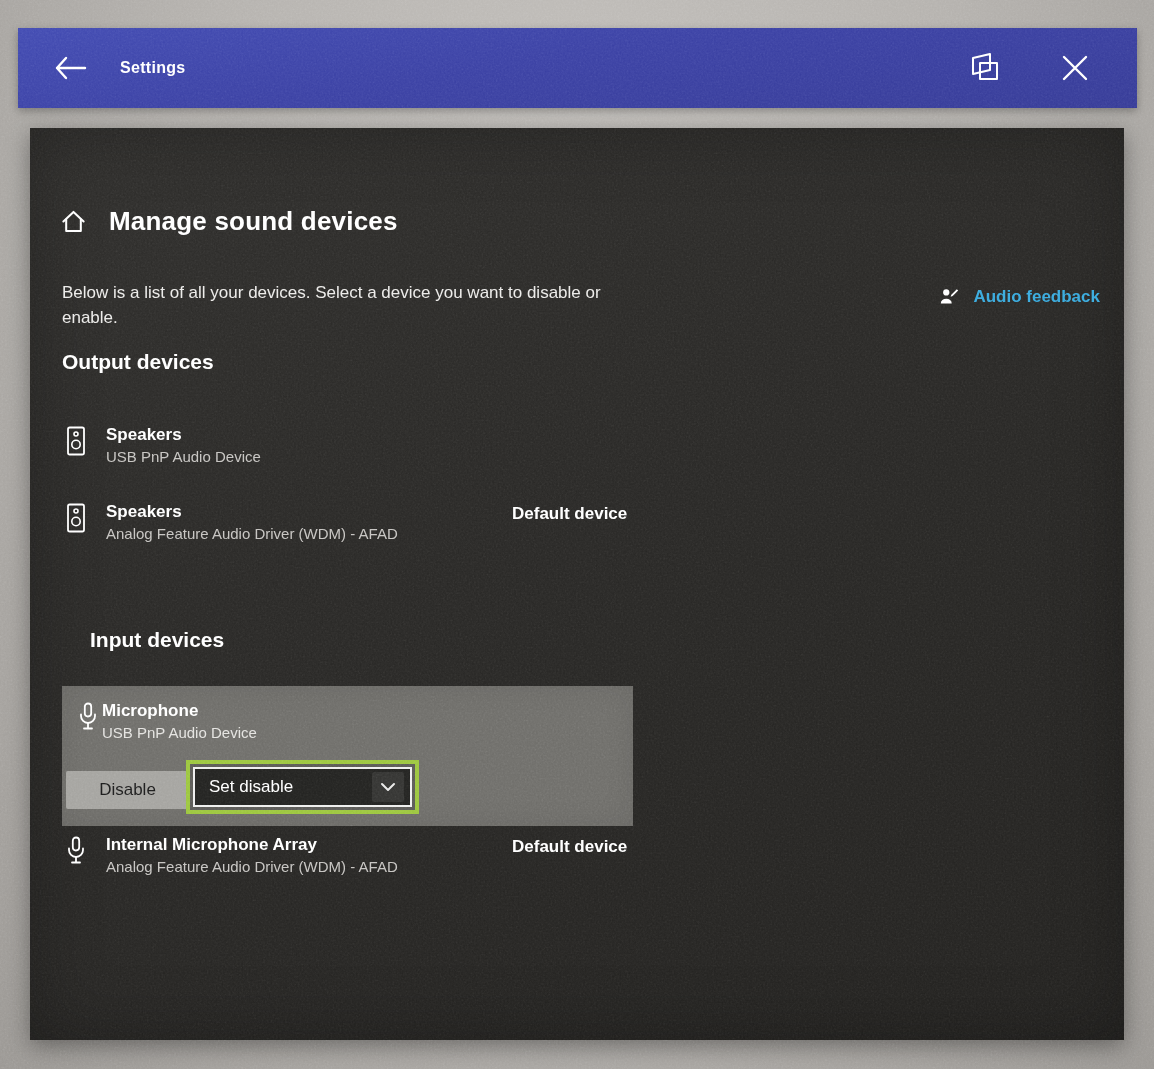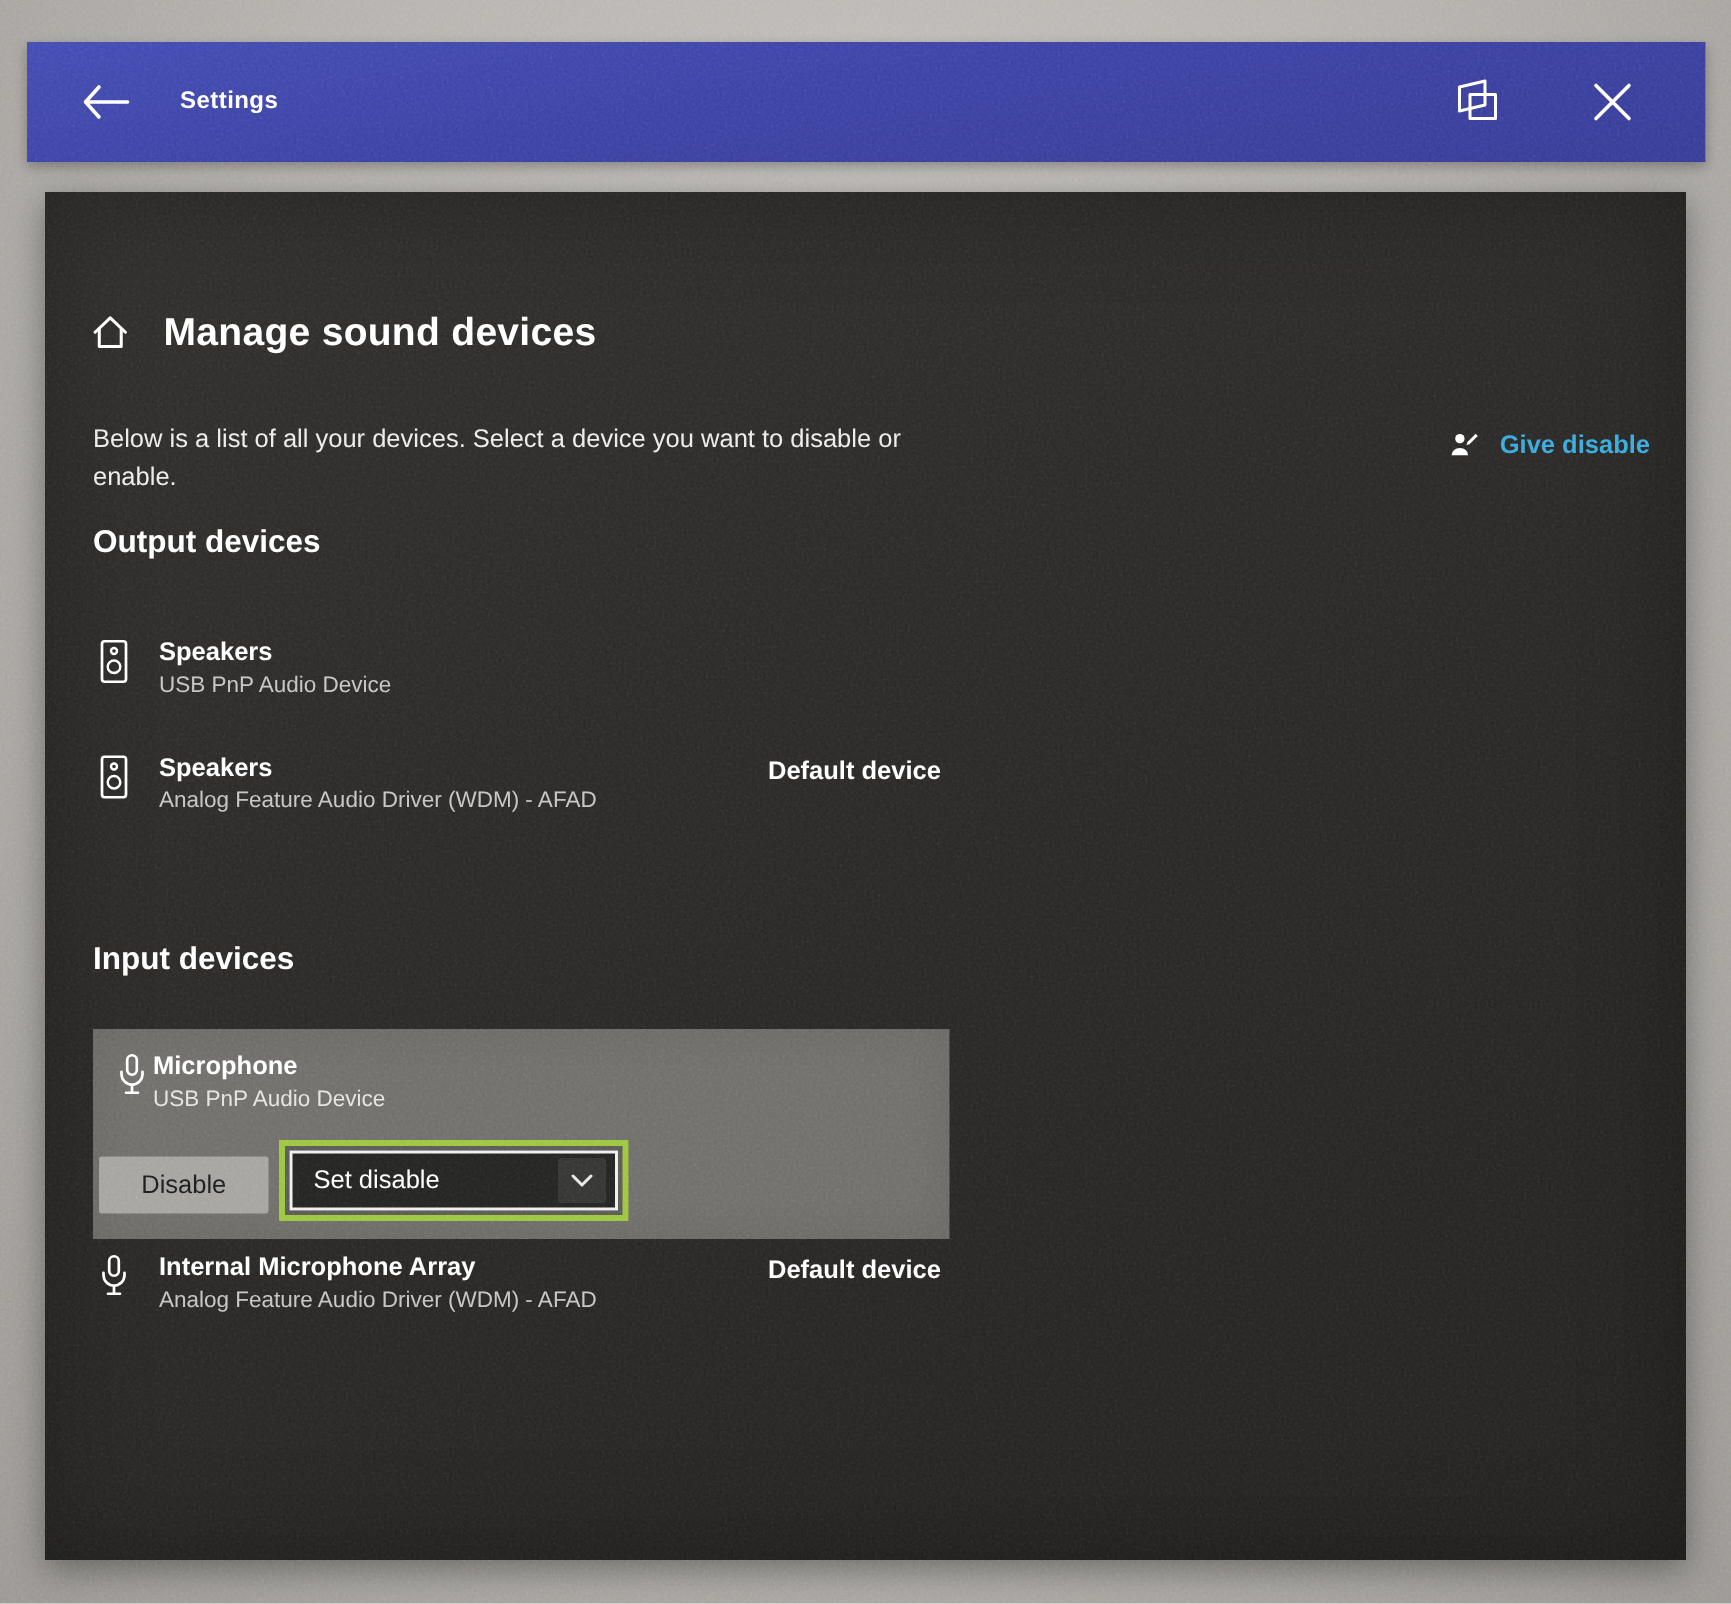--- a/index.html
+++ b/index.html
@@ -64,21 +64,21 @@
     color: #38aade; font-size: 17px; font-weight: 600;
     text-decoration: none; cursor: pointer;
   }
   .feedback-ic { width: 22px; height: 22px; display: flex; color: #fff; }
 
   .section-heading {
     position: absolute; left: 32px; margin: 0;
     color: #ffffff; font-size: 21px; font-weight: 700;
   }
   .heading-output { top: 222px; }
-  .heading-input  { top: 500px; }
+  .heading-input  { top: 500px; margin-left: 28px; }
 
   .device-row {
     position: absolute; left: 32px;
     display: flex; align-items: flex-start; gap: 16px; cursor: pointer;
   }
   .row-out-1 { top: 296px; }
   .row-out-2 { top: 373px; }
   .row-in-2  { top: 706px; }
   .dev-ic { width: 28px; height: 32px; display: flex; align-items: center; justify-content: center; color: #fff; flex: none; margin-top: 1px; }
   .dev-name { font-size: 17px; font-weight: 600; color: #ffffff; line-height: 22px; }
@@ -97,21 +97,21 @@
     background: #6f6e6a; cursor: pointer;
     box-shadow: inset 0 0 30px rgba(0,0,0,.08);
   }
   .selected-block .device-row-inner {
     position: absolute; left: 12px; top: 14px;
     display: flex; align-items: flex-start; 
   }
   .selected-block .dev-sub { color: #e4e3e0; }
 
   .disable-btn {
-    position: absolute; left: 4px; top: 85px; width: 113px; height: 38px;
+    position: absolute; left: 4px; top: 85px; width: 123px; height: 38px;
     background: #a5a4a0; border: none; border-radius: 2px;
     font-family: inherit; font-size: 17px; color: #1c1c1c; cursor: pointer;
   }
 
   .dd-focus {
     position: absolute; left: 124px; top: 74px;
     border: 4px solid #9cc63e; padding: 3px;
     background: rgba(0,0,0,.18);
   }
   .dropdown {
@@ -174,21 +174,21 @@
   <p class="page-desc">Below is a list of all your devices. Select a device you want to disable or enable.</p>
 
   <a class="feedback-link">
     <span class="feedback-ic">
       <svg width="22" height="22" viewBox="0 0 24 24" fill="currentColor">
         <circle cx="9" cy="7" r="3.4"></circle>
         <path d="M3 19 a6 5.2 0 0 1 12 0 Z"></path>
         <path d="M14.5 9.5 L20.5 3.5 L22 5 L16 11 L13.8 11.6 Z"></path>
       </svg>
     </span>
-    <span>Give disable</span>
+    <span>Audio feedback</span>
   </a>
 
   <h2 class="section-heading heading-output">Output devices</h2>
 
   <div class="device-row row-out-1">
     <span class="dev-ic">
       <svg width="22" height="30" viewBox="0 0 22 30" fill="none">
         <rect x="3" y="1.5" width="16" height="27" rx="1.8" stroke="currentColor" stroke-width="1.8"></rect>
         <circle cx="11" cy="8" r="2" stroke="currentColor" stroke-width="1.6"></circle>
         <circle cx="11" cy="18.5" r="4.2" stroke="currentColor" stroke-width="1.6"></circle>

